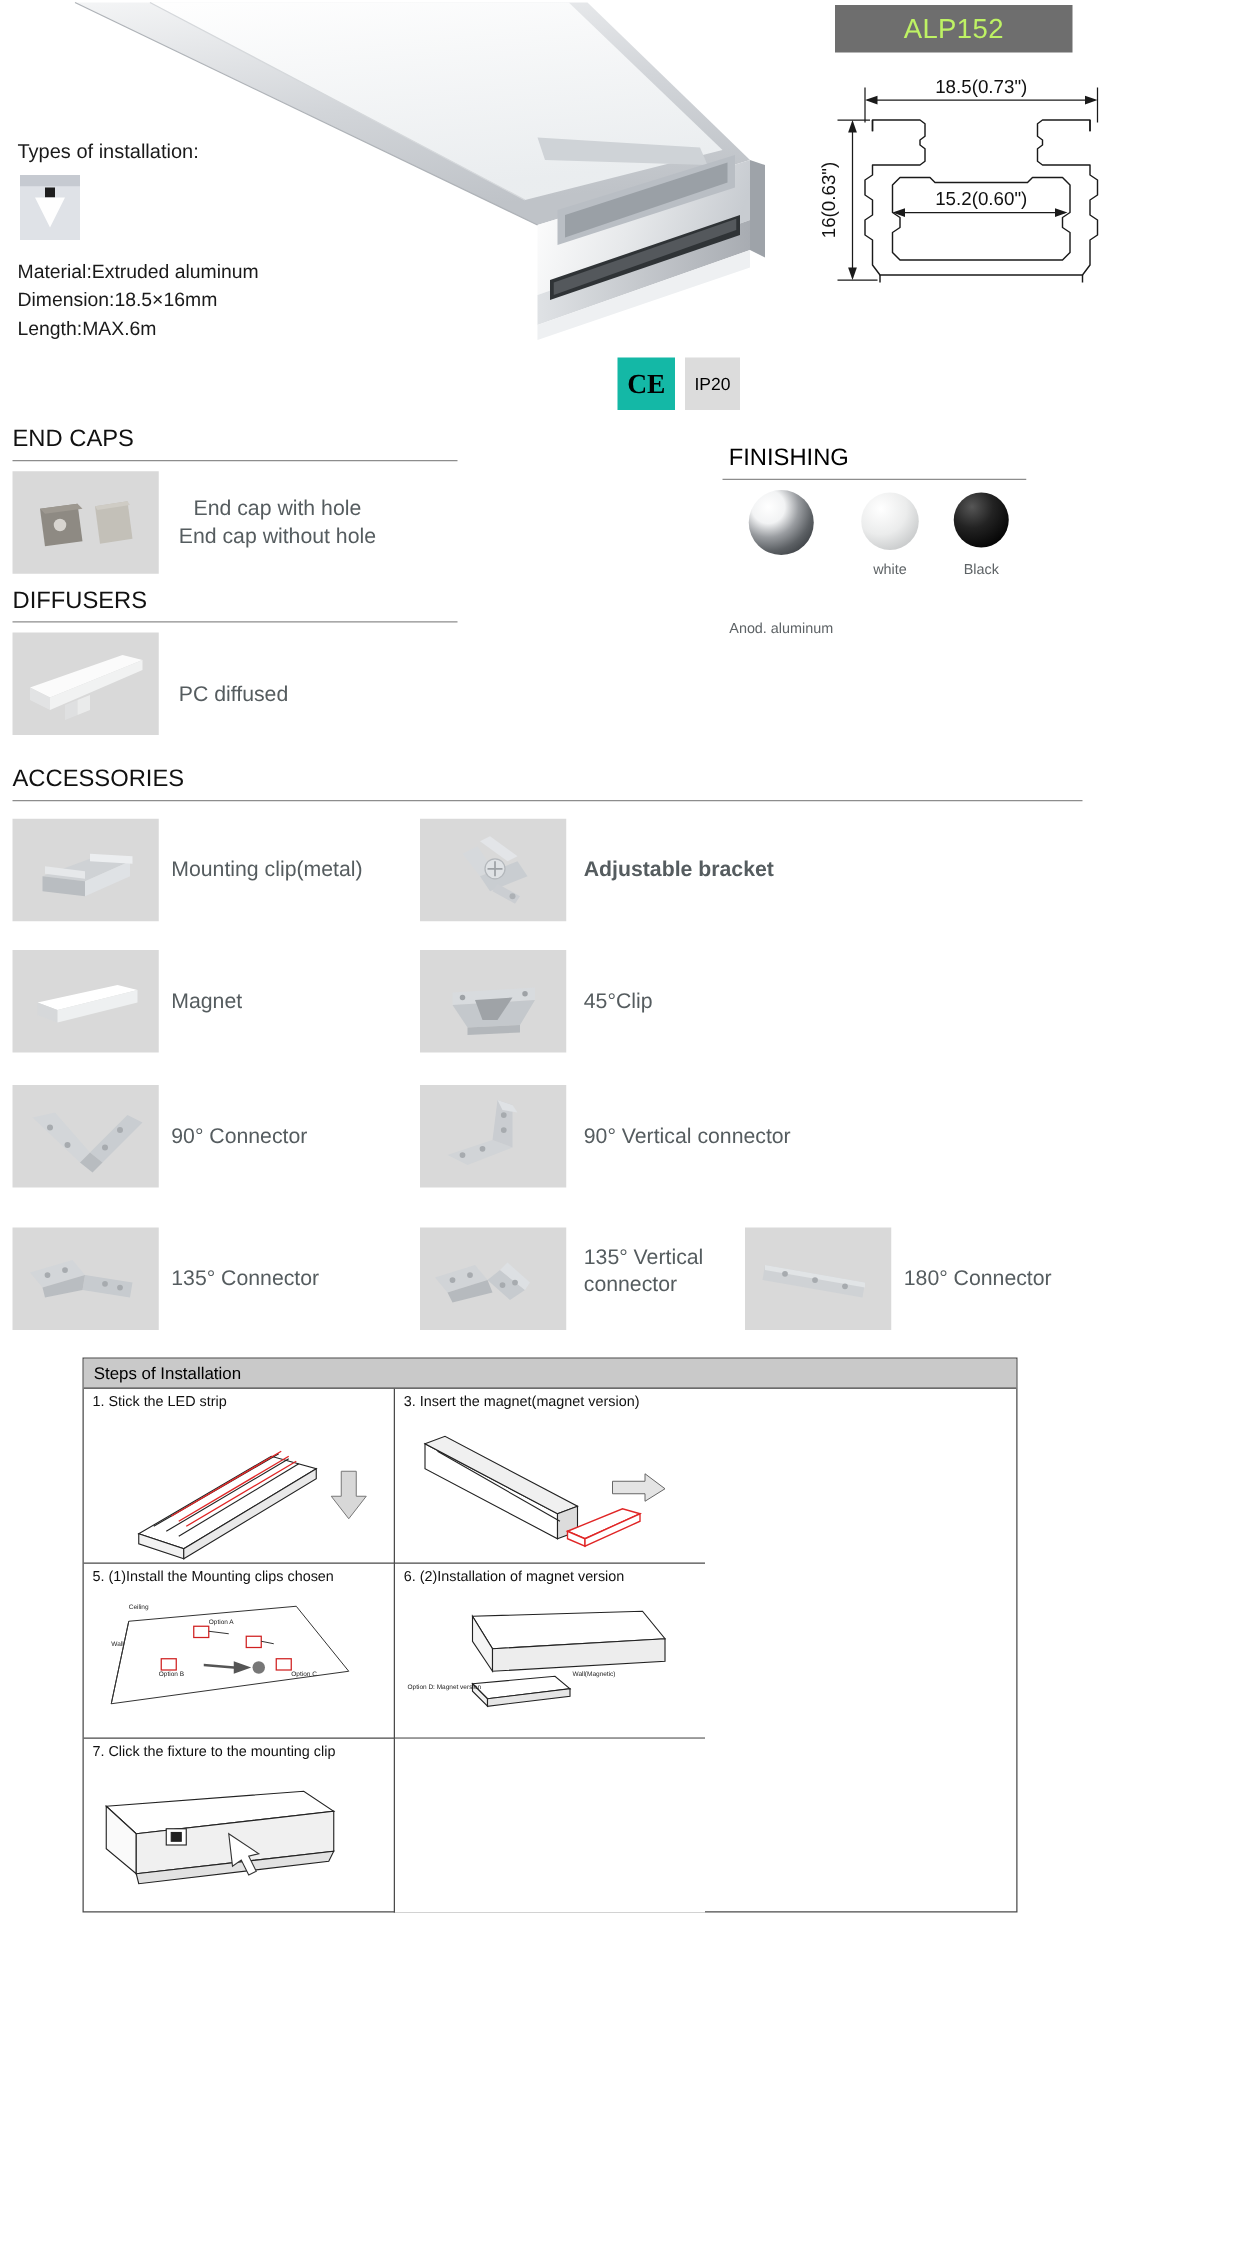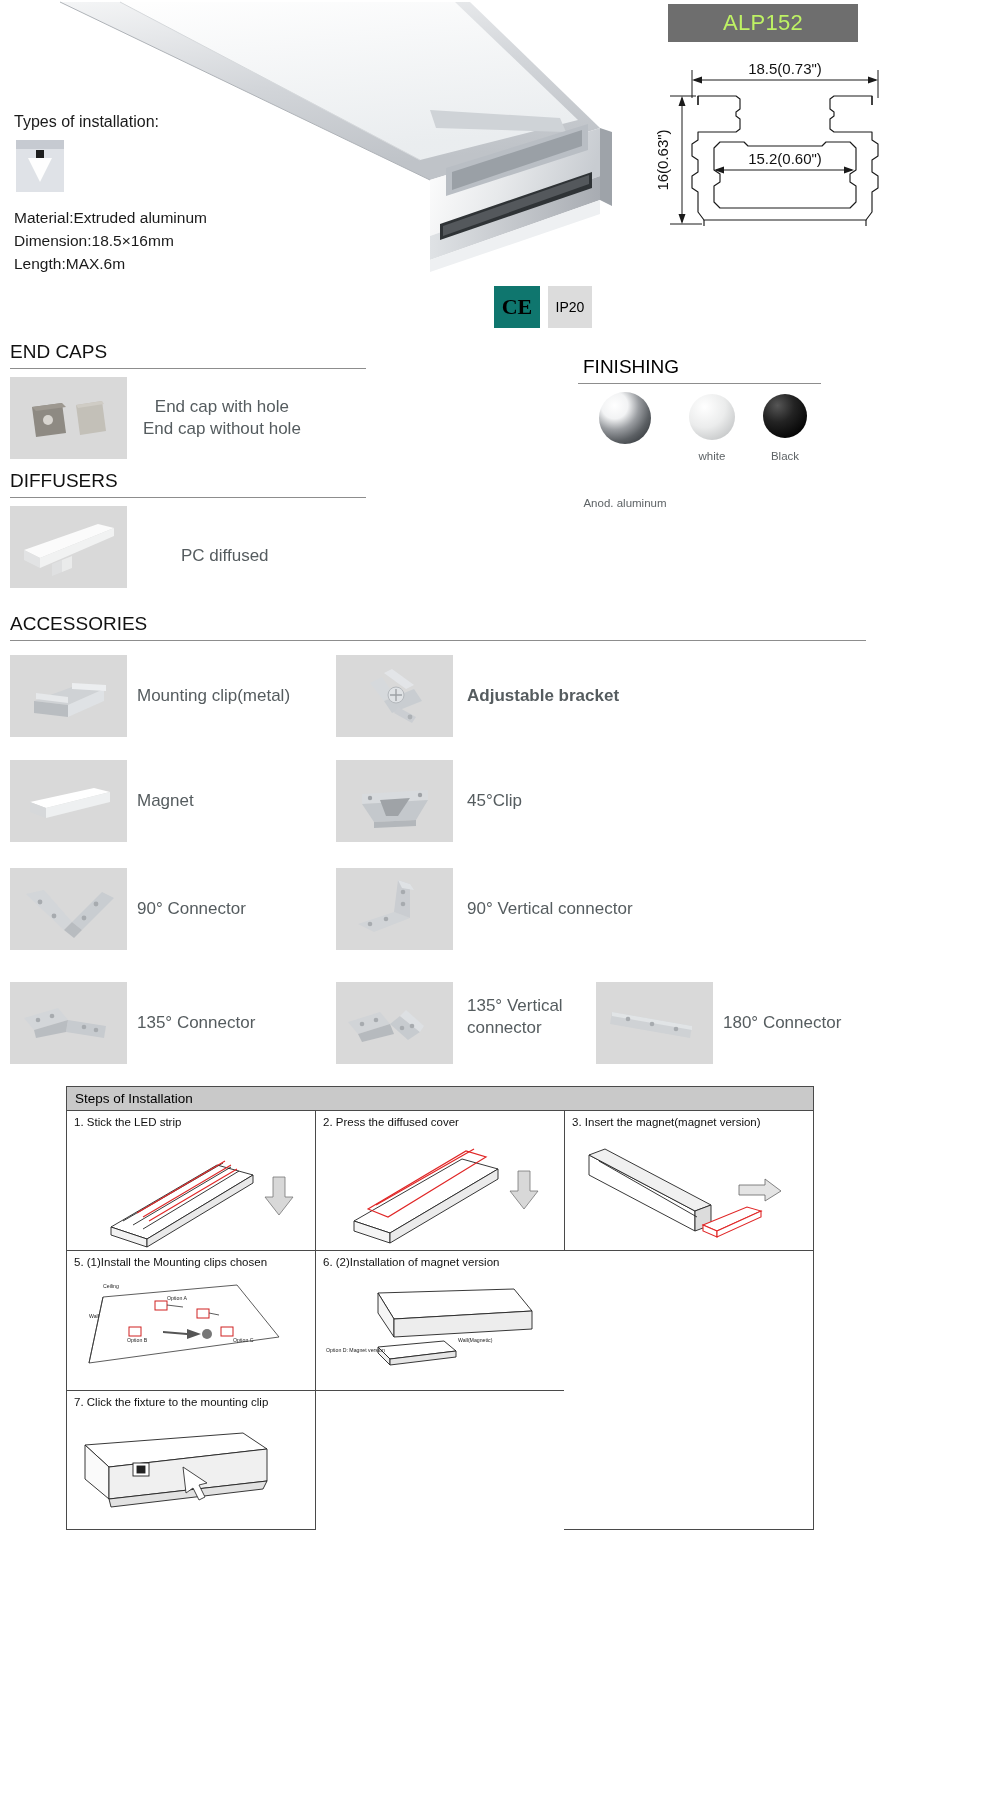--- a/index.html
+++ b/index.html
@@ -45,21 +45,21 @@
     position:absolute; left:12px; top:18px; width:0; height:0;
     border-left: 12px solid transparent;
     border-right: 12px solid transparent;
     border-top: 24px solid #ffffff;
     opacity: .95;
   }
   #spec-block { left: 14px; top: 206px; }
 
   
   #cert-ce {
-    left: 494px; top: 286px; width: 46px; height: 42px; background:#0f766e;
+    left: 494px; top: 286px; width: 46px; height: 42px; background:#14b8a6;
     display:flex; align-items:center; justify-content:center;
   }
   #cert-ce .g { font-size: 22px; font-weight: 700; font-family:"Liberation Serif", serif; }
   #cert-ip {
     left: 548px; top: 286px; width: 44px; height: 42px; background:#dcdcdc;
     display:flex; align-items:center; justify-content:center;
   }
   #cert-ip .g { font-size: 14px; }
 
   
@@ -299,21 +299,21 @@
 
 <div class="abs thumb" style="left:10px; top:506px; width:117px; height:82px;">
   <svg width="117" height="82" viewBox="0 0 117 82">
     <polygon points="14,44 88,18 104,22 30,52" fill="#fbfbfb"></polygon>
     <polygon points="14,44 30,52 30,62 14,54" fill="#e2e3e4"></polygon>
     <polygon points="30,52 104,22 104,30 30,62" fill="#f1f2f2"></polygon>
     <polygon points="42,58 52,54 52,66 42,70" fill="#dfe0e1"></polygon>
     <polygon points="52,54 62,50 62,62 52,66" fill="#eaebeb"></polygon>
   </svg>
 </div>
-<div class="abs item-label" style="left:143px; top:545px;margin-left:38px;">PC diffused</div>
+<div class="abs item-label" style="left:143px; top:545px;">PC diffused</div>
 
 <div class="abs sec-head" style="left:10px; top:613px;">ACCESSORIES</div>
 <div class="abs sec-rule" style="left:10px; top:640px; width:856px;"></div>
 
 <div class="abs thumb" style="left:10px; top:655px; width:117px; height:82px;">
   <svg width="117" height="82" viewBox="0 0 117 82">
     <polygon points="24,46 62,32 94,34 58,50" fill="#cfd2d5"></polygon>
     <polygon points="24,46 58,50 58,62 24,58" fill="#b9bdc1"></polygon>
     <polygon points="58,50 94,34 94,46 58,62" fill="#dfe2e5"></polygon>
     <polygon points="62,28 96,30 96,36 62,34" fill="#eceef0"></polygon>
@@ -442,37 +442,20 @@
           <polyline points="70,78 158,26"></polyline>
           <polyline points="76,82 164,30"></polyline>
           <polyline points="82,86 170,34"></polyline>
         </g>
         <g fill="#d8d8d8" stroke="#777" stroke-width="0.8">
           <polygon points="206,42 218,42 218,62 226,62 212,80 198,62 206,62"></polygon>
         </g>
       </svg>
     </div>
 
-    <div class="step-cell" style="width:249px; height:140px;">
-      <div class="step-cap">2. Press the diffused cover</div>
-      <svg width="249" height="114" viewBox="0 0 249 114" style="position:absolute;top:24px;left:0;">
-        <g stroke="#222" fill="none" stroke-width="0.9">
-          <polygon points="38,86 146,24 182,34 74,98" fill="#fff"></polygon>
-          <polygon points="38,86 74,98 74,108 38,96" fill="#f4f4f4"></polygon>
-          <polygon points="74,98 182,34 182,44 74,108" fill="#ebebeb"></polygon>
-        </g>
-        <g stroke="#e02626" stroke-width="1.2" fill="none">
-          <path d="M 52,74 L 150,16 L 170,22 L 72,82 Z"></path>
-          <polyline points="60,70 158,14"></polyline>
-        </g>
-        <g fill="#d8d8d8" stroke="#777" stroke-width="0.8">
-          <polygon points="202,36 214,36 214,56 222,56 208,74 194,56 202,56"></polygon>
-        </g>
-      </svg>
-    </div>
 
     <div class="step-cell" style="width:248px; height:140px; border-right:none;">
       <div class="step-cap">3. Insert the magnet(magnet version)</div>
       <svg width="248" height="114" viewBox="0 0 248 114" style="position:absolute;top:24px;left:0;">
         <g stroke="#222" fill="none" stroke-width="0.9">
           <polygon points="24,20 130,76 130,96 24,40" fill="#fff"></polygon>
           <polygon points="24,20 40,14 146,70 130,76" fill="#f0f0f0"></polygon>
           <polygon points="130,76 146,70 146,90 130,96" fill="#dcdcdc"></polygon>
           <polyline points="34,26 132,82"></polyline>
         </g>

